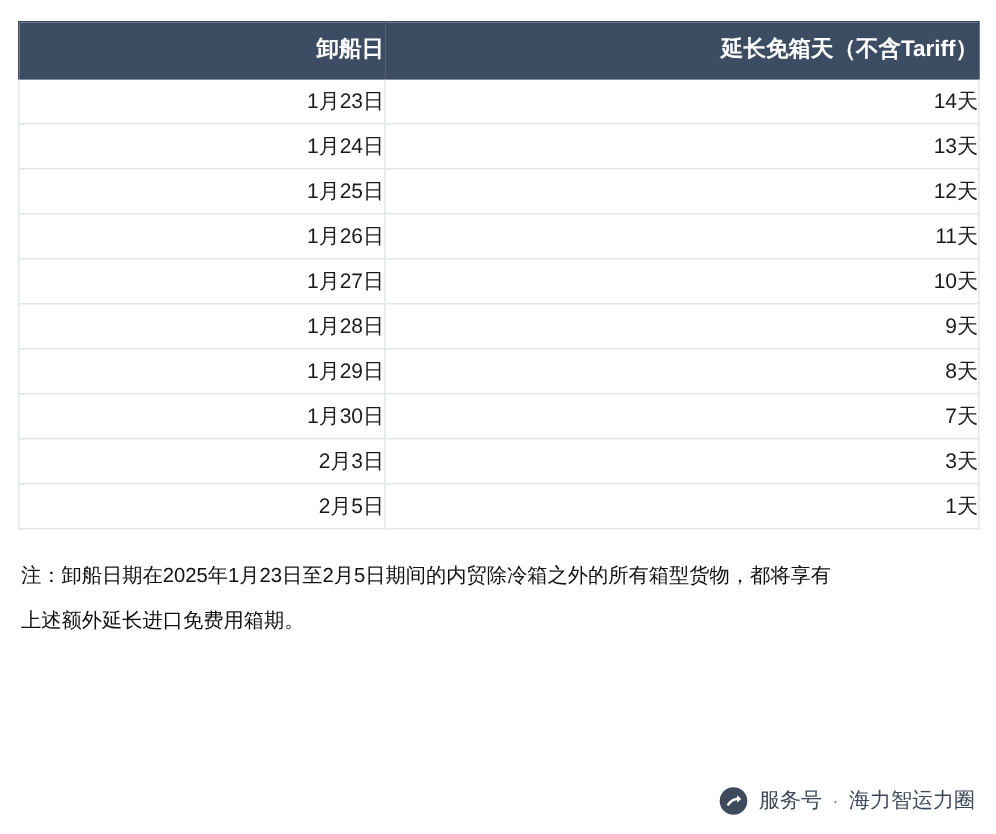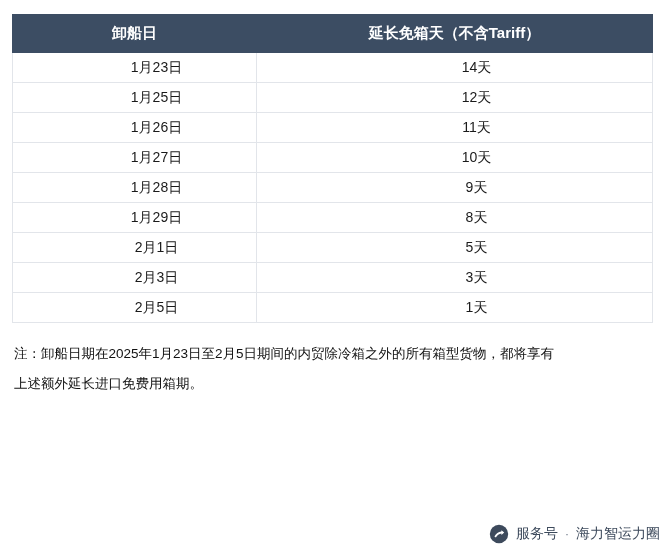--- a/index.html
+++ b/index.html
@@ -25,21 +25,21 @@
     box-sizing: border-box;
   }
   table.data-table {
     width: 640px;
     border-collapse: collapse;
     table-layout: fixed;
   }
   table.data-table th,
   table.data-table td {
     border: 1px solid #e2e5ea;
-    text-align: center;
+    text-align: right;
     font-size: 14px;
     line-height: 1.1;
     padding: 0;
     height: 30px;
     box-sizing: border-box;
   }
   table.data-table thead th {
     background: #3c4d63;
     color: #ffffff;
     font-weight: bold;
@@ -62,21 +62,21 @@
     margin: 16px 14px 0 14px;
     font-size: 13.5px;
     line-height: 30px;
     color: #111111;
   }
   .note p {
     margin: 0;
   }
   .footer {
     position: absolute;
-    right: 4px;
+    right: 14px;
     bottom: 12px;
     display: flex;
     align-items: center;
     gap: 7px;
     color: #3d4a5c;
     font-size: 14px;
   }
   .footer-logo {
     width: 20px;
     height: 20px;
@@ -105,42 +105,46 @@
           <th>卸船日</th>
           <th class="col-sep">延长免箱天（不含Tariff）</th>
         </tr>
       </thead>
       <tbody>
         <tr>
           <td>1月23日</td>
           <td>14天</td>
         </tr>
         <tr>
+          <td>1月24日</td>
+          <td>13天</td>
+        </tr>
+        <tr>
           <td>1月25日</td>
           <td>12天</td>
         </tr>
         <tr>
           <td>1月26日</td>
           <td>11天</td>
         </tr>
         <tr>
           <td>1月27日</td>
           <td>10天</td>
         </tr>
         <tr>
           <td>1月28日</td>
           <td>9天</td>
         </tr>
         <tr>
           <td>1月29日</td>
           <td>8天</td>
         </tr>
         <tr>
-          <td>2月1日</td>
-          <td>5天</td>
+          <td>1月30日</td>
+          <td>7天</td>
         </tr>
         <tr>
           <td>2月3日</td>
           <td>3天</td>
         </tr>
         <tr>
           <td>2月5日</td>
           <td>1天</td>
         </tr>
       </tbody>

